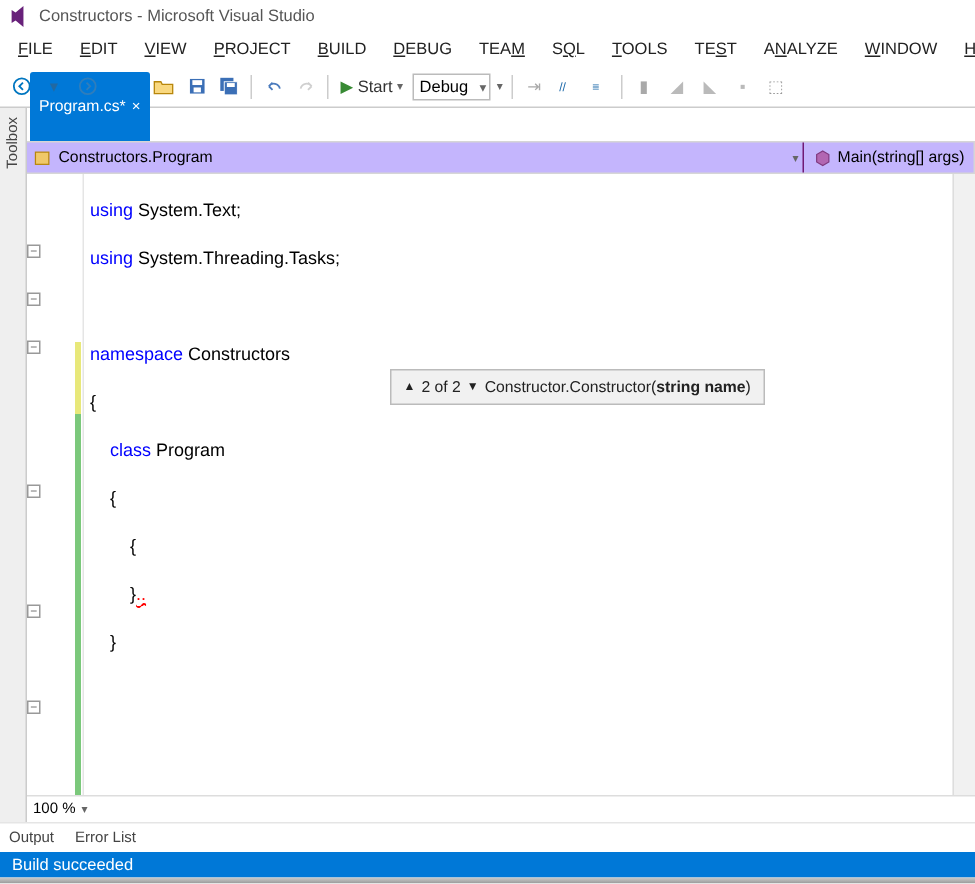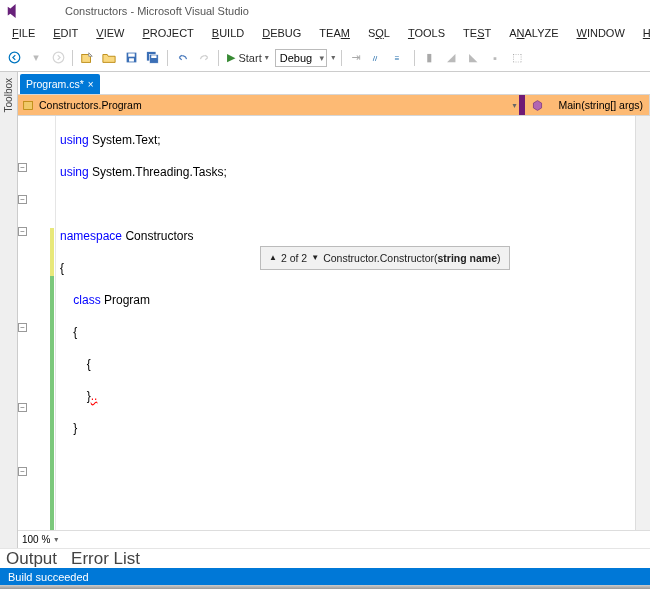--- a/index.html
+++ b/index.html
@@ -1,21 +1,21 @@
 <!DOCTYPE html>
 <html><head>
 <meta charset="utf-8">
 <style>
 * { margin: 0; padding: 0; box-sizing: border-box; font-family: "Segoe UI", sans-serif; }
 body { background: #fff; width: 650px; height: 589px; overflow: hidden; display: flex; flex-direction: column; font-size: 11px; }
 
 
 .titlebar { height: 22px; display: flex; align-items: center; padding: 0 6px; background: #fff; gap: 6px; }
 .vs-logo { width: 14px; height: 14px; display: inline-flex; }
-.title-text { color: #555; font-size: 11px; margin-left: 39px; }
+.title-text { color: #555; font-size: 11px; }
 
 
 .menubar { height: 22px; display: flex; align-items: center; padding: 0 4px; background: #fff; gap: 2px; }
 .menubar .menu-item { padding: 2px 8px; color: #222; cursor: default; font-size: 11px; }
 .menubar .menu-item u { text-decoration: underline; }
 
 
 .toolbar { height: 28px; display: flex; align-items: center; padding: 0 4px; background: #fff; border-bottom: 1px solid #ccc; gap: 2px; }
 .toolbar .tb-btn { width: 20px; height: 20px; display: inline-flex; align-items: center; justify-content: center; color: #555; border-radius: 2px; }
 .toolbar .sep { width: 1px; height: 16px; background: #ccc; margin: 0 2px; }
@@ -25,27 +25,27 @@
 .tb-select::after { content: "▾"; position: absolute; right: 2px; top: 0; font-size: 9px; color: #666; }
 
 
 .body-row { display: flex; flex: 1; min-height: 0; }
 .toolbox-tab { width: 18px; background: #efefef; border-right: 1px solid #ccc; display: flex; align-items: flex-start; justify-content: center; padding-top: 6px; }
 .toolbox-tab span { writing-mode: vertical-rl; transform: rotate(180deg); font-size: 10px; color: #444; }
 
 
 .editor-wrap { flex: 1; display: flex; flex-direction: column; min-width: 0; }
 .doc-tabs { height: 22px; display: flex; align-items: flex-end; padding-left: 2px; background: #fff; }
-.doc-tab { background: #0078d7; color: #fff; padding: 4px 6px; font-size: 10.5px; display: flex; align-items: center; gap: 4px; border-top-left-radius: 2px; border-top-right-radius: 2px; }
+.doc-tab { background: #0078d7; color: #fff; padding: 17px 6px; font-size: 10.5px; display: flex; align-items: center; gap: 4px; border-top-left-radius: 2px; border-top-right-radius: 2px; }
 .doc-tab .close { font-size: 10px; }
 
-.nav-bar { height: 22px; display: flex; align-items: center; background: #fdba74; border: 1px solid #d6d6d6; border-left: none; font-size: 10.5px; }
+.nav-bar { height: 22px; display: flex; align-items: center; background: #c4b5fd; border: 1px solid #d6d6d6; border-left: none; font-size: 10.5px; }
 .nav-left { flex: 1; display: flex; align-items: center; gap: 4px; padding-left: 4px; }
 .nav-icon { width: 13px; height: 13px; display: inline-flex; }
-.nav-right { display: flex; align-items: center; gap: 14px; padding: 0 6px; border-left: 6px solid #701a75; height: 100%; justify-content: space-between; }
+.nav-right { display: flex; align-items: center; gap: 3px; padding: 0 6px; border-left: 1px solid #701a75; height: 100%; justify-content: space-between; }
 .nav-caret { font-size: 8px; color: #666; padding: 0 3px; }
 
 .code-area { flex: 1; display: flex; background: #fff; overflow: hidden; position: relative; font-family: Consolas, monospace; font-size: 12px; line-height: 16px; }
 .gutter { width: 38px; flex-shrink: 0; border-right: 1px solid #e5e5e5; position: relative; }
 .outline-box { position: absolute; left: 0; width: 9px; height: 9px; border: 1px solid #999; background: #fff; font-size: 8px; line-height: 7px; text-align: center; color: #666; }
 .change-bar { position: absolute; left: 32px; width: 4px; }
 .cb-green { background: #7bc87b; }
 .cb-yellow { background: #e8e87a; }
 
 .code-lines { padding-left: 4px; color: #000; white-space: pre; flex: 1; }
@@ -57,21 +57,21 @@
 .intellisense-tip { position: absolute; left: 242px; top: 130px; background: #f1f1f1; border: 1px solid #bbb; padding: 3px 8px; font-family: "Segoe UI", sans-serif; font-size: 10.5px; color: #222; display: flex; align-items: center; gap: 4px; z-index: 5; }
 .intellisense-tip .arrow { font-size: 8px; }
 
 .vscroll { width: 15px; background: #f1f1f1; border-left: 1px solid #ddd; }
 
 
 .zoom-row { height: 18px; display: flex; align-items: center; padding-left: 4px; font-size: 10px; background: #fff; border-top: 1px solid #ddd; }
 .zoom-row .zoom { padding-right: 4px; }
 .zoom-row .caret { font-size: 8px; color: #666; }
 
-.bottom-tabs { height: 20px; display: flex; align-items: center; padding-left: 6px; gap: 14px; background: #fff; font-size: 17px; color: #444; border-top: 1px solid #e5e5e5; }
+.bottom-tabs { height: 20px; display: flex; align-items: center; padding-left: 6px; gap: 14px; background: #fff; font-size: 10px; color: #444; border-top: 1px solid #e5e5e5; }
 
 
 .statusbar { height: 17px; background: #0078d7; color: #fff; display: flex; align-items: center; padding: 0 8px; font-size: 11px; }
 
 
 .taskbar-edge { height: 4px; background: linear-gradient(to bottom, #ccc, #999); }
 </style>
 </head>
 <body>
 

